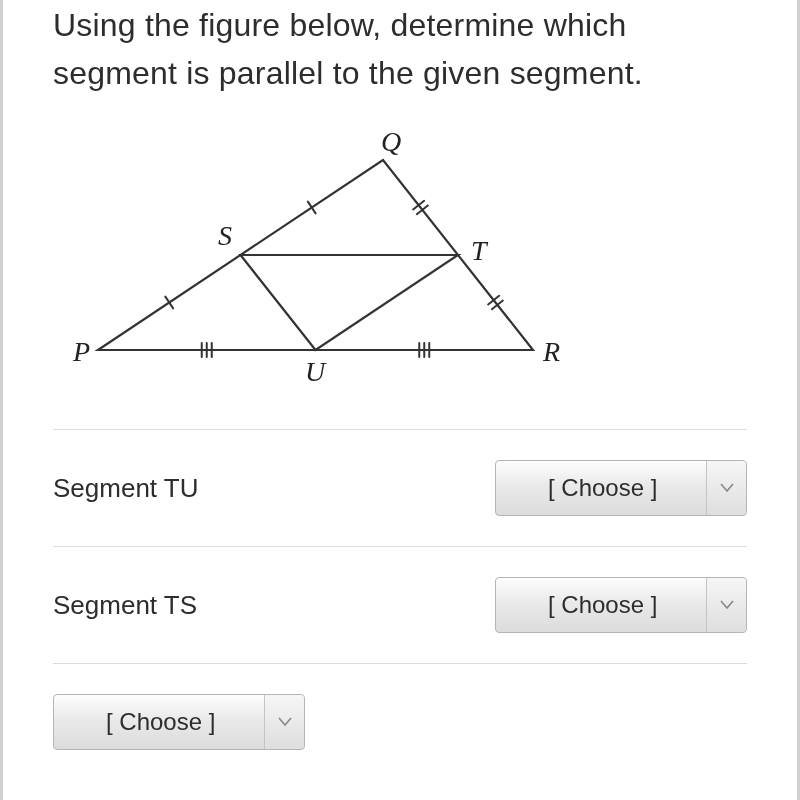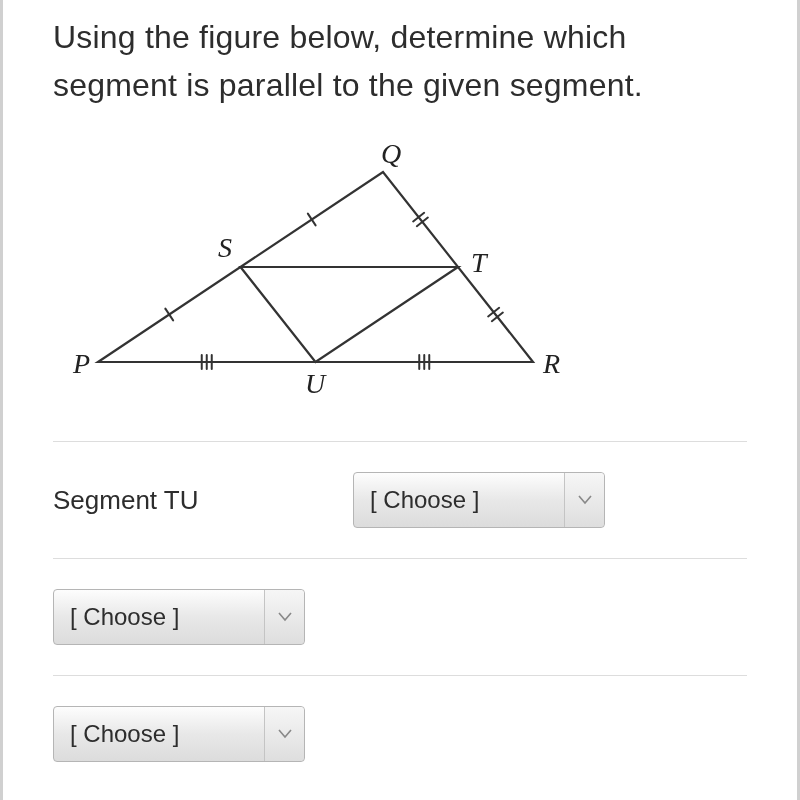--- a/index.html
+++ b/index.html
@@ -16,37 +16,38 @@
     height: 100%;
     border-left: 3px solid #d0d0d0;
     border-right: 3px solid #d0d0d0;
     padding: 0 50px;
     position: relative;
   }
   .question-text {
     font-size: 32px;
     line-height: 1.5;
     color: #2d2d2d;
-    padding-top: 13px;
+    padding-top: 1px;
     padding-bottom: 28px;
     letter-spacing: 0.2px;
   }
   .figure-wrap {
     width: 530px;
     height: 280px;
     position: relative;
     margin-bottom: 24px;
   }
   .figure-svg { display: block; }
   .q-row {
     border-top: 1px solid #ddd;
     display: flex;
     align-items: center;
     padding: 30px 0;
     gap: 40px;
+    justify-content: space-between;
   }
   .q-label {
     font-size: 26px;
     color: #2d2d2d;
     width: 260px;
     flex: 0 0 260px;
   }
   .dropdown {
     flex: 0 0 auto;
     width: 252px;
@@ -57,20 +58,21 @@
     display: flex;
     align-items: center;
     position: relative;
     font-size: 24px;
     color: #2d2d2d;
     cursor: pointer;
   }
   .dropdown .dd-text {
     padding-left: 16px;
     flex: 1;
+    margin-left: 36px;
   }
   .dropdown .dd-arrow {
     width: 40px;
     height: 100%;
     border-left: 1px solid #c4c4c4;
     display: flex;
     align-items: center;
     justify-content: center;
     background: linear-gradient(#f6f6f6, #dedede);
     border-top-right-radius: 4px;
@@ -142,20 +144,21 @@
       <span class="dd-text">[ Choose ]</span>
       <span class="dd-arrow">
         <svg width="14" height="10" viewBox="0 0 14 10">
             <path d="M1 1 L7 8 L13 1" fill="none" stroke="#888" stroke-width="1.6"></path>
           </svg>
       </span>
     </div>
   </div>
 
   <div class="q-row">
+    <div class="q-label">Segment TS</div>
     <div class="dropdown">
       <span class="dd-text">[ Choose ]</span>
       <span class="dd-arrow">
         <svg width="14" height="10" viewBox="0 0 14 10">
             <path d="M1 1 L7 8 L13 1" fill="none" stroke="#888" stroke-width="1.6"></path>
           </svg>
       </span>
     </div>
   </div>
 

